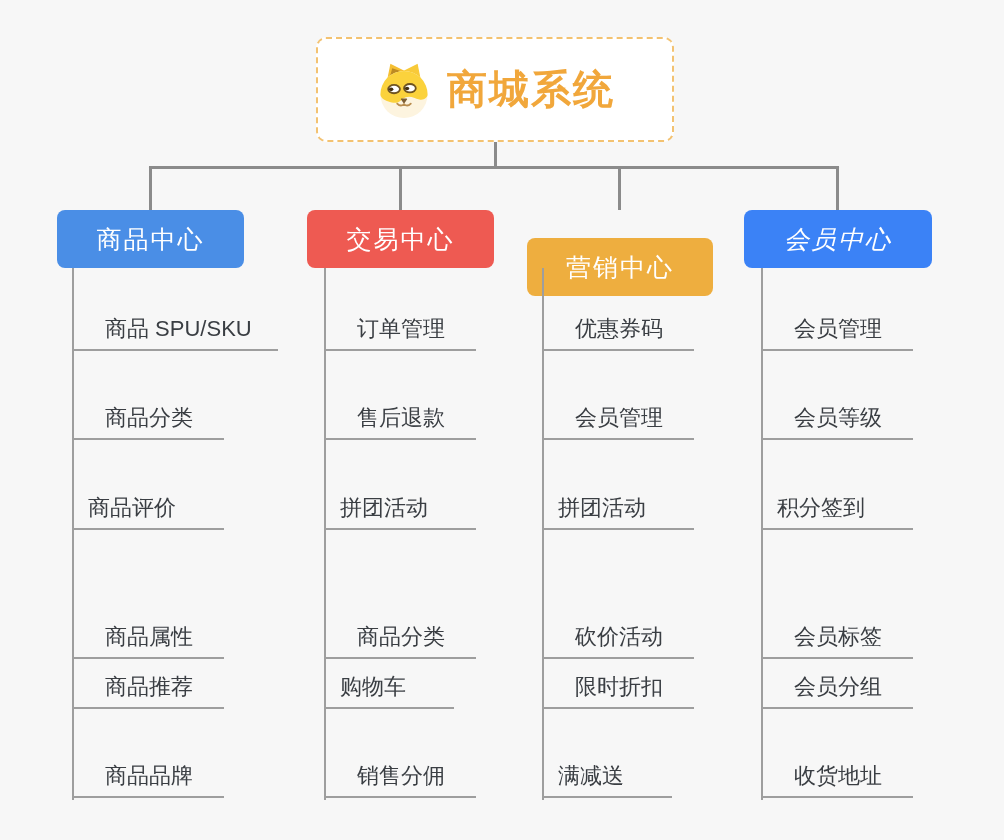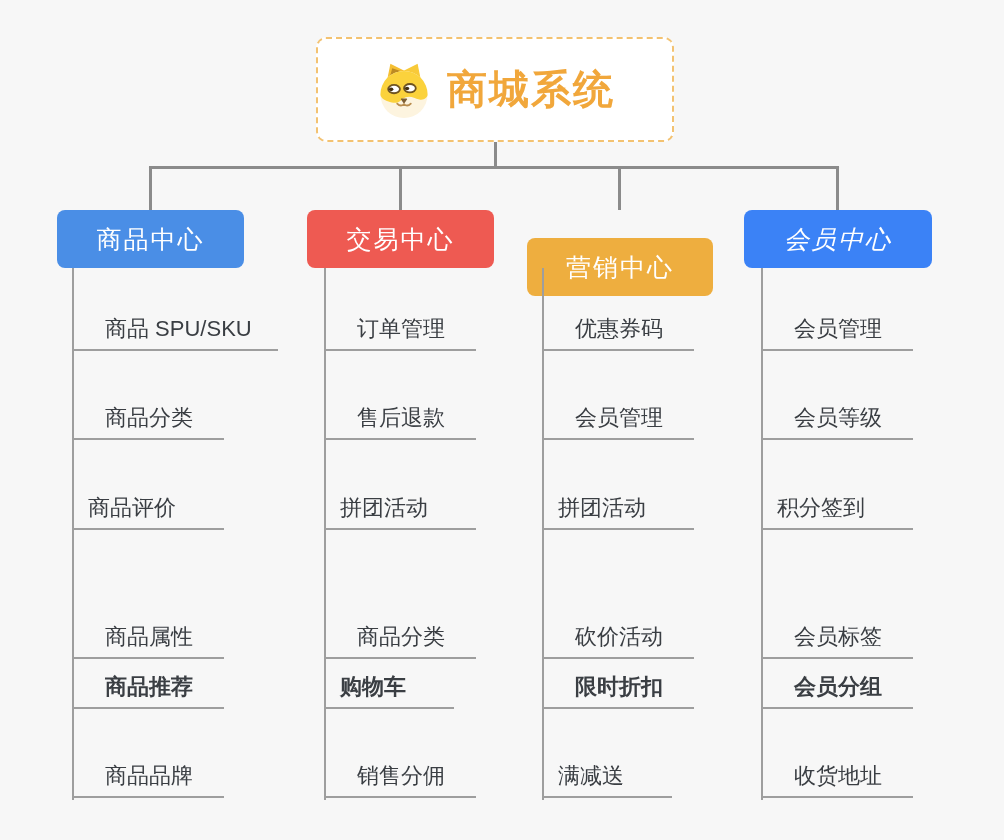--- a/index.html
+++ b/index.html
@@ -96,21 +96,21 @@
     border-bottom: 2px solid var(--underline);
     font-size: 22px;
     color: var(--item-text);
     white-space: nowrap;
     cursor: pointer;
   }
   .r0 { top: 43px; }
   .r1 { top: 132px; }
   .r2 { top: 222px; padding-left: 16px; }
   .r3 { top: 311px; margin-top: 40px; }
-  .r4 { top: 401px; font-weight: bold; }
+  .r4 { top: 401px; }
   .r5 { top: 490px; }
   .w-long  { width: 206px; }
   .w-short { width: 130px; padding-left: 16px; }
 </style>
 </head>
 <body>
 
 <div class="canvas">
 
   <div class="root-node">

